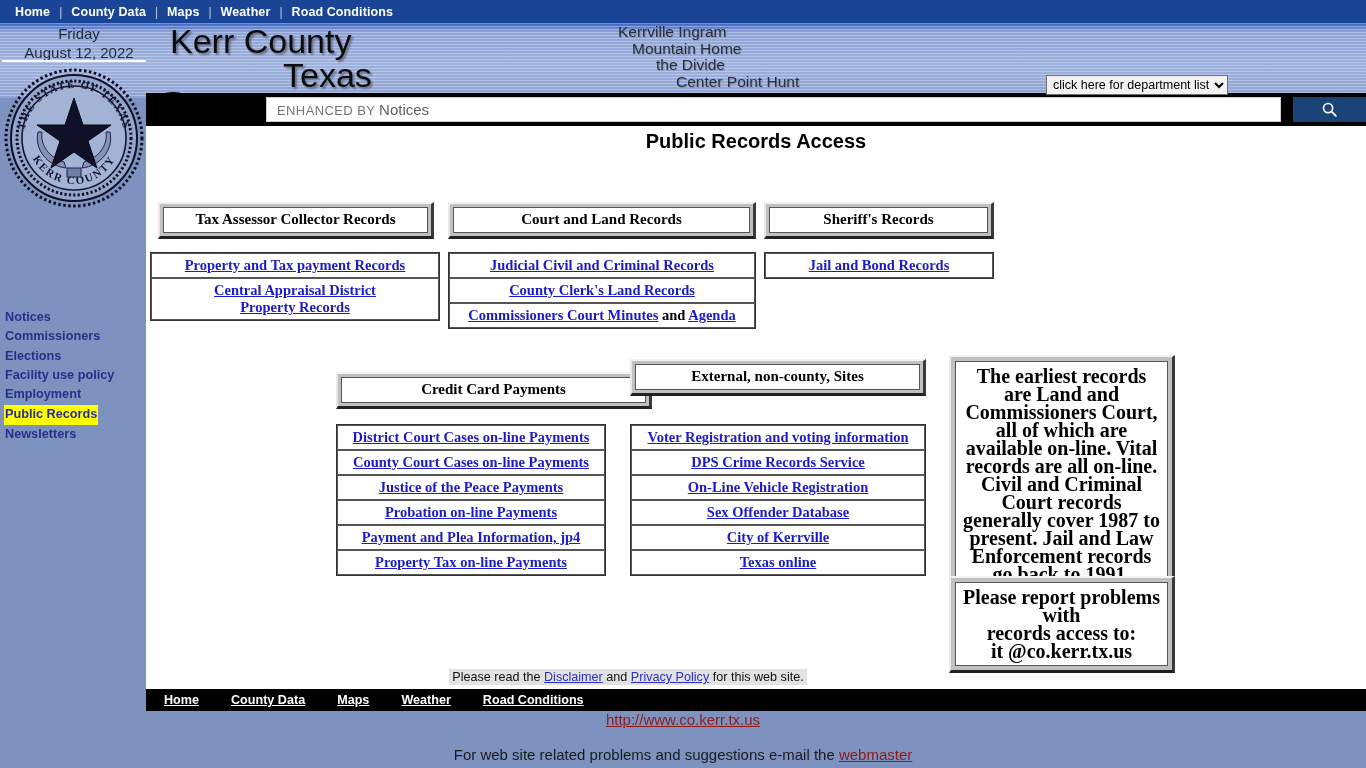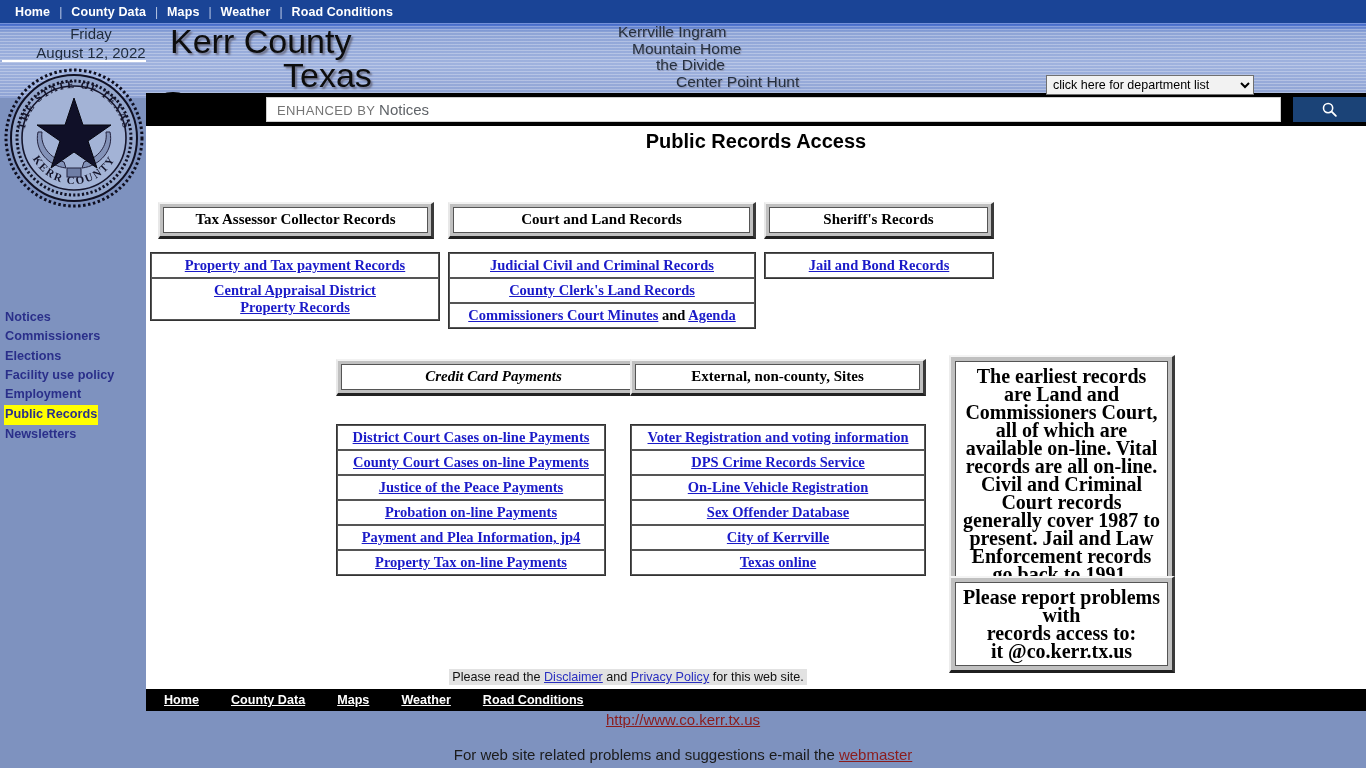--- a/index.html
+++ b/index.html
@@ -66,21 +66,21 @@
     top: 60px;
     width: 144px;
     height: 2px;
     background: #ffffff;
     z-index: 22;
   }
 
   #datebox {
     position: absolute;
     top: 24px;
-    left: 18px;
+    left: 6px;
     width: 146px;
     text-align: center;
     color: #1e2a3c;
     font-size: 15px;
     line-height: 19px;
     z-index: 21;
   }
 
   #kerr-title {
     position: absolute;
@@ -112,21 +112,21 @@
   #cities .c1 { padding-left: 30px; }
   #cities .c2 { padding-left: 44px; }
   #cities .c3 { padding-left: 68px; }
   #cities .c4 { padding-left: 88px; }
 
   
   #dept-select {
     position: absolute;
     top: 75px;
     left: 1046px;
-    width: 208px;
+    width: 182px;
     height: 20px;
     font-family: "Liberation Sans", sans-serif;
     font-size: 12.5px;
     border: 1px solid #707070;
     background: #f2f2f2;
     z-index: 30;
     padding: 1px 2px;
     box-sizing: border-box;
   }
 
@@ -492,21 +492,21 @@
 <div class="linkbox" style="left:448px; top:252px; width:308px;">
   <div class="row"><a href="#">Judicial Civil and Criminal Records</a></div>
   <div class="row"><a href="#">County Clerk's Land Records</a></div>
   <div class="row"><a href="#">Commissioners Court Minutes</a> <span class="plain">and</span> <a href="#">Agenda</a></div>
 </div>
 
 <div class="linkbox" style="left:764px; top:252px; width:230px;">
   <div class="row"><a href="#">Jail and Bond Records</a></div>
 </div>
 
-<div class="hdrbox" style="left:336px; top:359px; width:316px;font-style:italic;">
+<div class="hdrbox" style="left:336px; top:372px; width:316px;">
   <div class="inner">Credit Card Payments</div>
 </div>
 <div class="hdrbox" style="left:630px; top:359px; width:296px;">
   <div class="inner">External, non-county, Sites</div>
 </div>
 
 <div class="linkbox" style="left:336px; top:424px; width:270px;">
   <div class="row"><a href="#">District Court Cases on-line Payments</a></div>
   <div class="row"><a href="#">County Court Cases on-line Payments</a></div>
   <div class="row"><a href="#">Justice of the Peace Payments</a></div>

